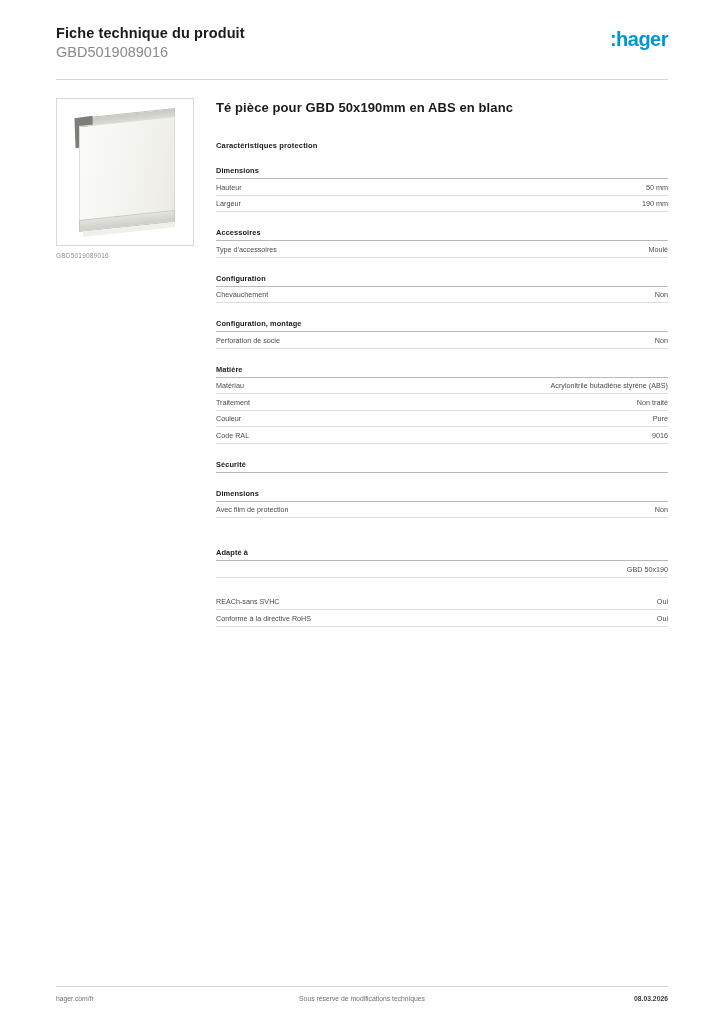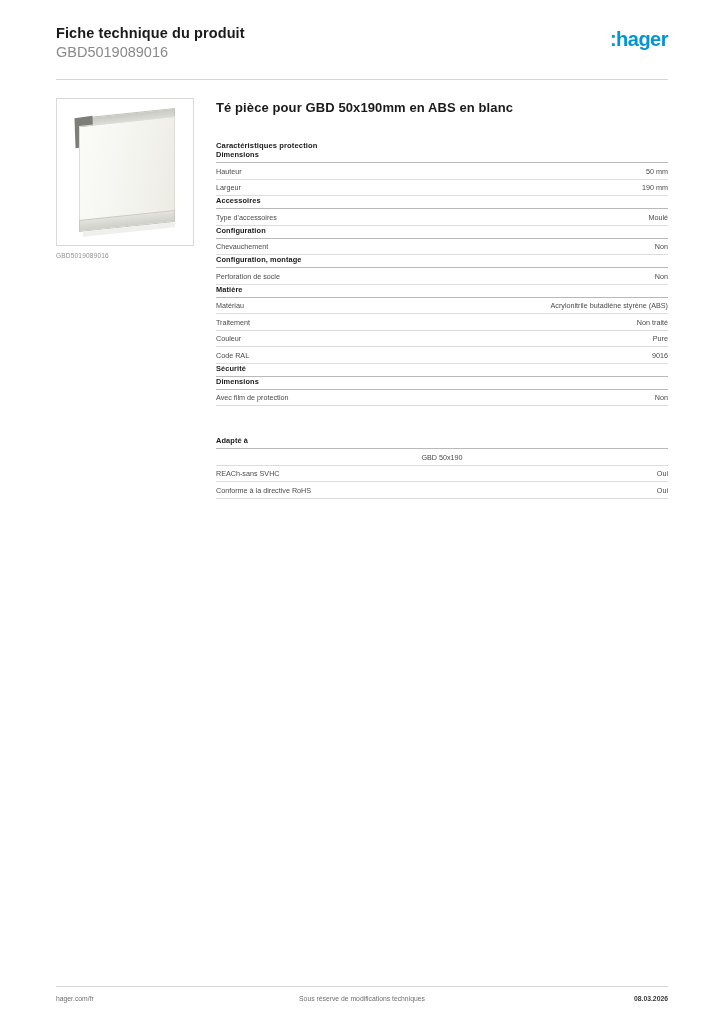--- a/index.html
+++ b/index.html
@@ -140,39 +140,39 @@
     letter-spacing: 0.1px;
   }
   .section-heading {
     font-size: 7.6px;
     font-weight: bold;
     color: #1a1a1a;
     margin-top: 26px;
     letter-spacing: 0.1px;
   }
 
-  .group { }
+  .group { margin-top: 16px; }
   .group-title {
     font-size: 7.4px;
     font-weight: bold;
     color: #1a1a1a;
     padding-bottom: 3px;
     border-bottom: 1px solid #b9b9b9;
     letter-spacing: 0.1px;
   }
   .row {
     display: flex;
     justify-content: space-between;
     align-items: baseline;
     font-size: 7.2px;
     color: #4a4a4a;
     padding: 3.5px 0 3px 0;
     border-bottom: 1px solid #dcdcdc;
   }
-  .row .k { text-align: center; }
+  .row .k { text-align: right; }
   .row .v { text-align: right; color: #4a4a4a; }
   .row.single .k { flex: 1 1 auto; }
 
   .group.spaced { margin-top: 30px; }
 
   
   .footer {
     position: absolute;
     left: 56px;
     right: 56px;

